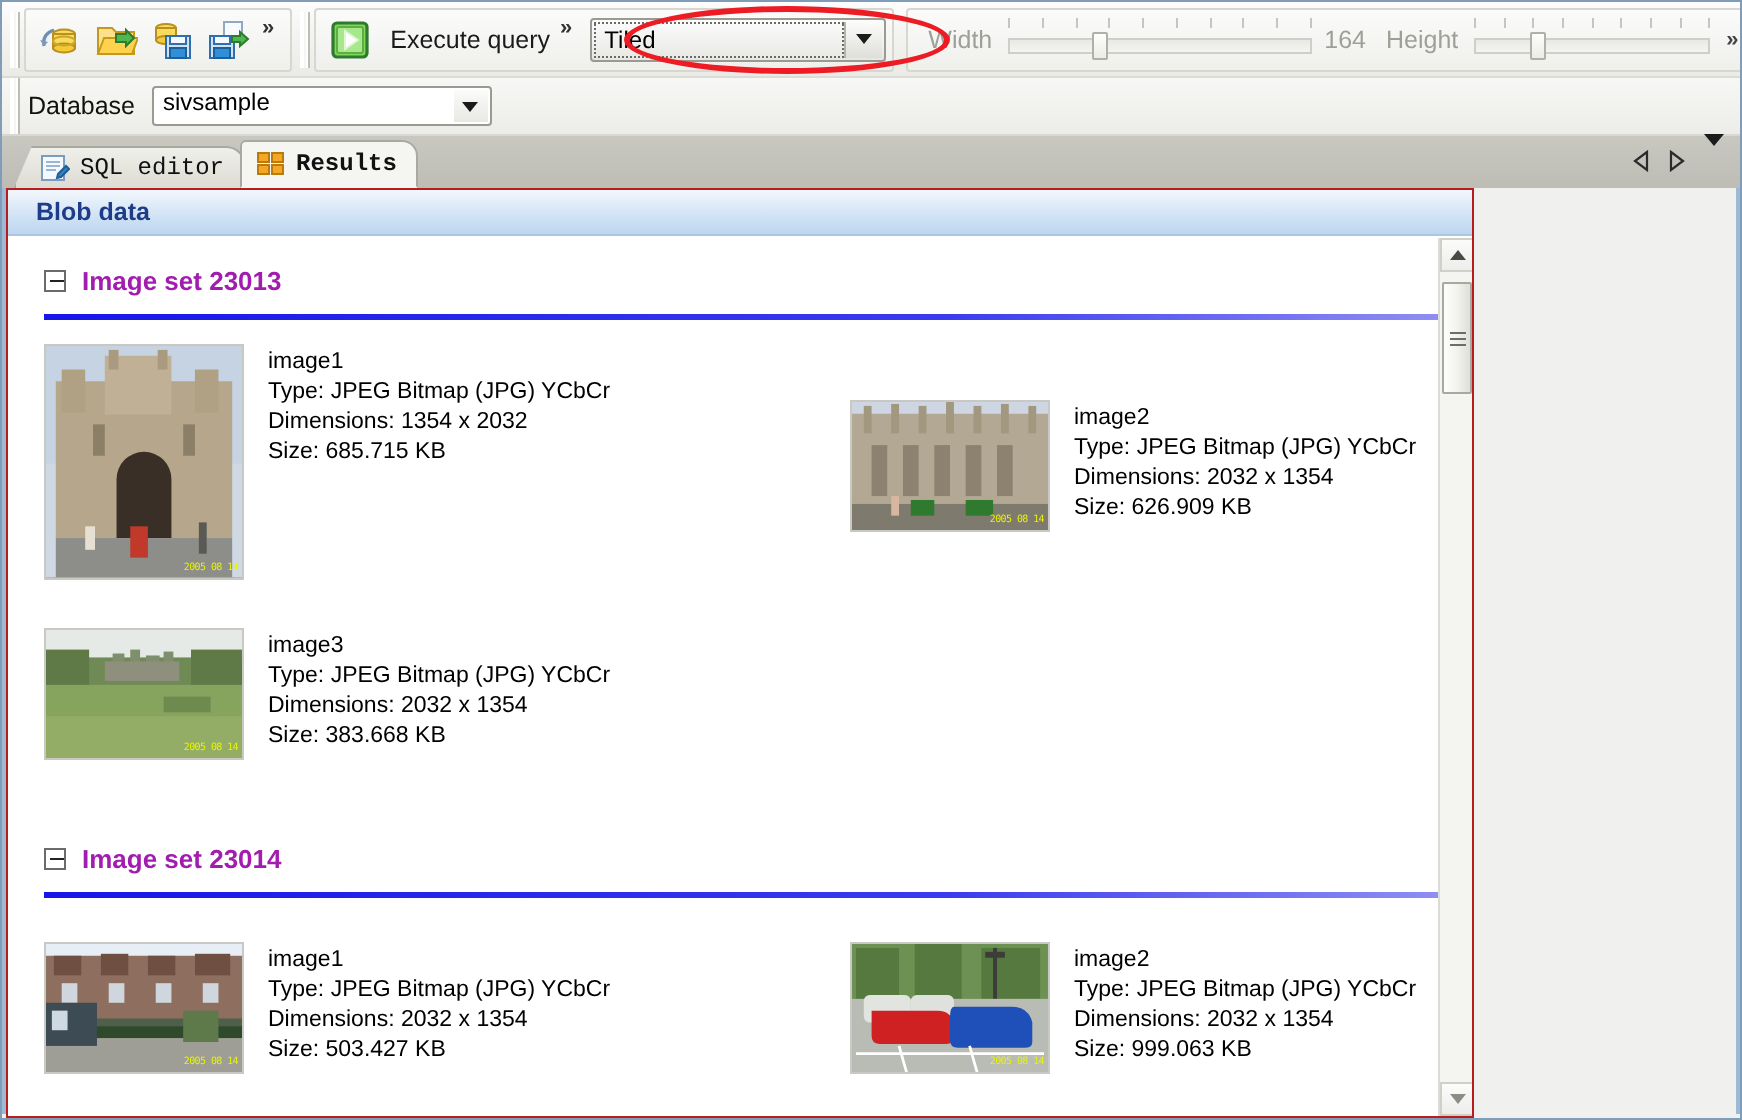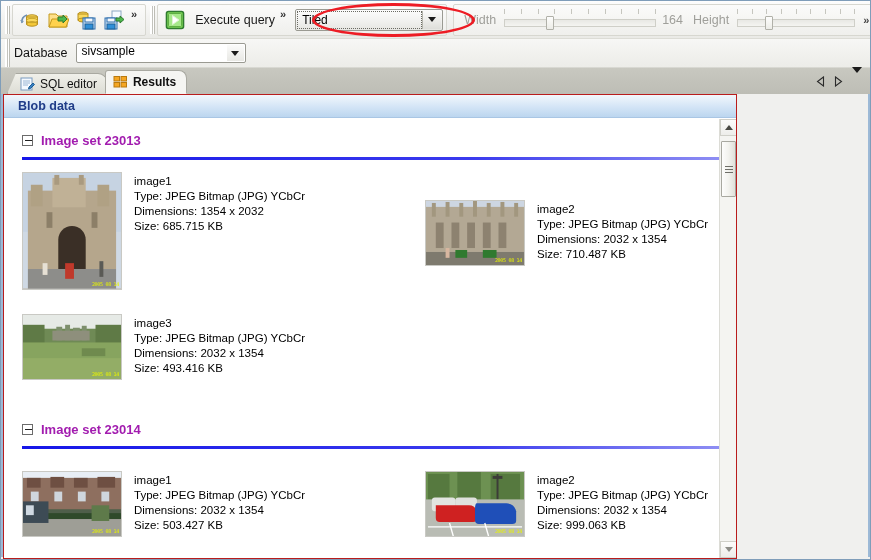--- a/index.html
+++ b/index.html
@@ -164,20 +164,21 @@
     background: linear-gradient(180deg,#c8c8c0 0%,#bdbdb5 100%);
     display: flex; align-items: flex-end;
   }
   .tab {
     position: relative;
     height: 22px; display: flex; align-items: center;
     padding: 0 10px 0 6px;
     font-size: 12px; color: #111;
     margin-left: 6px;
     cursor: default;
+    font-family: Liberation Mono, monospace;
   }
   .tab.inactive {
     background: linear-gradient(180deg,#eeeee8 0%,#dedede8 100%);
     background: linear-gradient(180deg,#f0f0ea 0%,#dcdcd4 100%);
     border: 1px solid #a9a9a1; border-bottom: none;
     border-radius: 3px 10px 0 0;
     transform: skewX(0deg);
     height: 21px;
     clip-path: polygon(9px 0, 100% 0, 100% 100%, 0 100%);
     padding-left: 12px;
@@ -544,21 +545,21 @@
                   <rect x="30" y="50" width="12" height="8" fill="#2f7a2f"></rect>
                   <rect x="58" y="50" width="14" height="8" fill="#2f7a2f"></rect>
                   <rect x="20" y="48" width="4" height="10" fill="#d8b7a0"></rect>
                 </svg>
                 <div class="stamp">2005 08 14</div>
               </div>
               <div class="meta">
                 <div>image2</div>
                 <div>Type: JPEG Bitmap (JPG) YCbCr</div>
                 <div>Dimensions: 2032 x 1354</div>
-                <div>Size: 710.487 KB</div>
+                <div>Size: 626.909 KB</div>
               </div>
             </div>
 
             <div class="img-cell" style="margin-top:12px">
               <div class="thumb" style="width:100px;height:66px;background:#8da86a">
                 <svg class="scene" viewBox="0 0 100 66" preserveAspectRatio="none">
                   <rect width="100" height="66" fill="#dfe4e0"></rect>
                   <rect y="0" width="100" height="18" fill="#e6eae6"></rect>
                   <rect y="14" width="100" height="16" fill="#6f8a55"></rect>
                   <g fill="#7d8f6c">
@@ -575,21 +576,21 @@
                   <rect y="28" width="100" height="38" fill="#87a45f"></rect>
                   <rect y="44" width="100" height="22" fill="#93ad66"></rect>
                   <rect x="60" y="34" width="24" height="8" fill="#6f8a4e"></rect>
                 </svg>
                 <div class="stamp">2005 08 14</div>
               </div>
               <div class="meta">
                 <div>image3</div>
                 <div>Type: JPEG Bitmap (JPG) YCbCr</div>
                 <div>Dimensions: 2032 x 1354</div>
-                <div>Size: 493.416 KB</div>
+                <div>Size: 383.668 KB</div>
               </div>
             </div>
 
           </div>
         </div>
 
         <div style="margin-top:16px">
           <div class="set-header">
             <div class="collapse-box"></div>
             <div class="set-title">Image set 23014</div>

